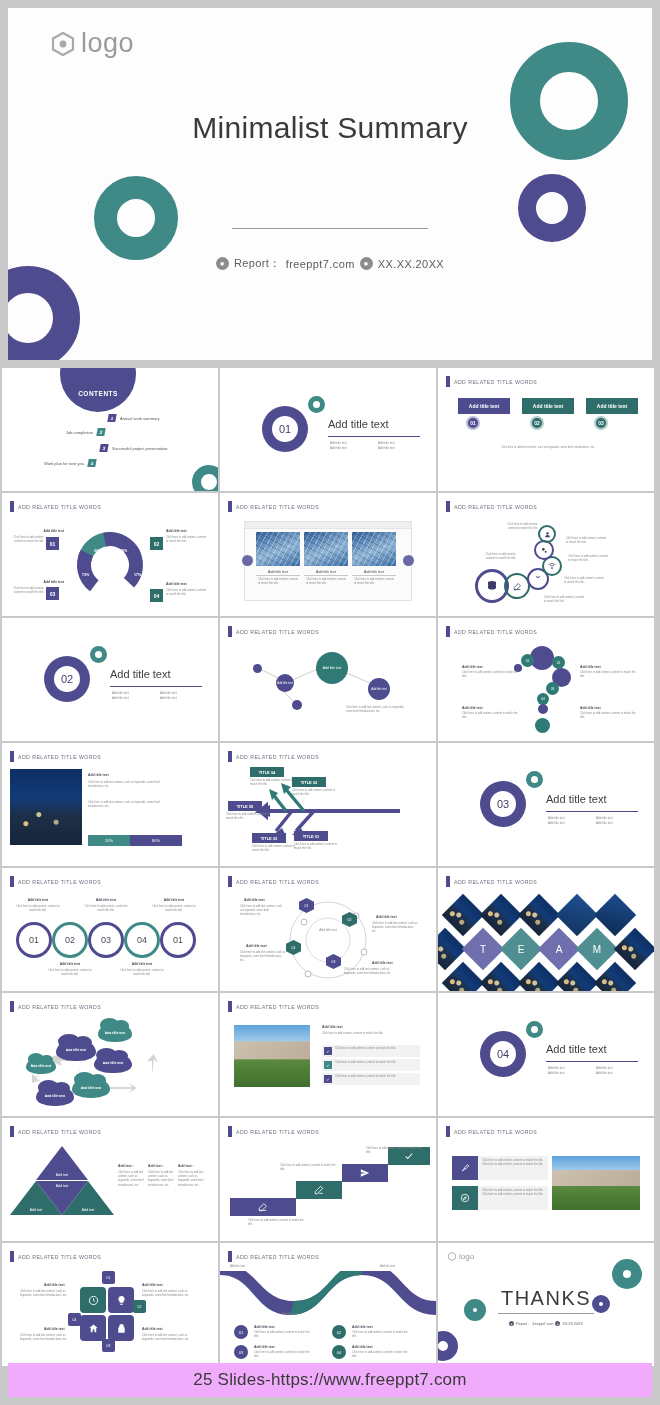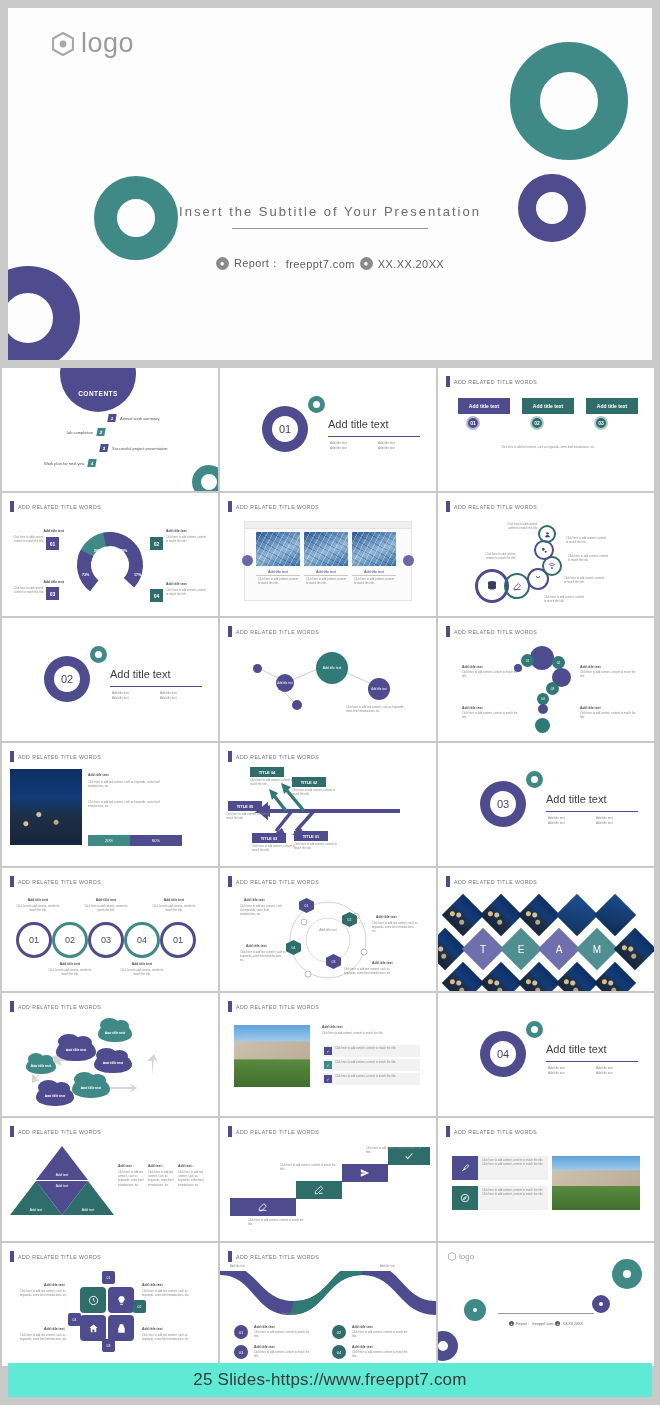--- a/index.html
+++ b/index.html
@@ -136,21 +136,21 @@
                  font-size:20px; letter-spacing:1.5px; color:#3a3a3a; font-weight:400; }
   .thanks-rule { position:absolute; left:60px; top:70px; width:96px; height:1px; background:#9a9a9a; }
   .thanks-meta { position:absolute; left:0; top:78px; width:216px; display:flex;
                  align-items:center; justify-content:center; gap:2px; font-size:3.6px; color:#666; }
   .mini-chip { width:5px; height:5px; border-radius:50%; background:#5a5a6e; color:#fff;
                display:flex; align-items:center; justify-content:center; font-size:3px; }
 
   
   .footer {
     position:absolute; left:8px; bottom:8px; width:644px; height:34px;
-    background:#5eead4; display:flex; align-items:center; justify-content:center;
+    background:#f0abfc; display:flex; align-items:center; justify-content:center;
     font-size:17px; color:#3a3a3a; font-weight:500; letter-spacing:.2px;
   }
 </style>
 </head>
 <body>
 
 <div class="page">
 
   <div class="hero">
     <div class="ring h-ring1"></div>
@@ -162,22 +162,22 @@
       <span class="mark">
         <svg width="22" height="24" viewBox="0 0 22 24">
           <polygon points="11,1 21,6.5 21,17.5 11,23 1,17.5 1,6.5" fill="none" stroke="#a9a9a9" stroke-width="2.2"></polygon>
           <circle cx="11" cy="12" r="3.4" fill="#a9a9a9"></circle>
         </svg>
       </span>
       <span class="word">logo</span>
     </div>
 
     <div class="hero-title">
-    </div>
-    <div class="hero-sub">Insert  the  Subtitle  of  Your  Presentation</div>
+      <div>Minimalist Summary</div>
+    </div>
     <div class="hero-rule"></div>
     <div class="hero-meta">
       <span class="chip">●</span>
       <span>Report：</span>
       <span>freeppt7.com</span>
       <span class="chip">●</span>
       <span>XX.XX.20XX</span>
     </div>
   </div>
 
@@ -770,20 +770,21 @@
         <div style="position:absolute; left:10px; top:9px; display:flex; align-items:center; gap:3px;">
           <svg width="8" height="9" viewBox="0 0 22 24">
               <polygon points="11,1 21,6.5 21,17.5 11,23 1,17.5 1,6.5" fill="none" stroke="#a9a9a9" stroke-width="2.5"></polygon>
             </svg>
           <span style="font-size:8px; color:#9b9b9b;">logo</span>
         </div>
         <div class="ring" style="width:30px; height:30px; right:12px; top:16px; border:11px solid #3f8a86;"></div>
         <div class="ring" style="width:18px; height:18px; right:44px; top:52px; border:7px solid #4e4b8e;"></div>
         <div class="ring" style="width:22px; height:22px; left:26px; top:56px; border:9px solid #3f8a86;"></div>
         <div class="ring" style="width:30px; height:30px; left:-10px; top:88px; border:10px solid #4e4b8e;"></div>
+        <div class="thanks-word">THANKS</div>
         <div class="thanks-rule"></div>
         <div class="thanks-meta">
           <span class="mini-chip">●</span>
           <span>Report：</span>
           <span>freeppt7.com</span>
           <span class="mini-chip">●</span>
           <span>XX.XX.20XX</span>
         </div>
       </div>
     </div>

